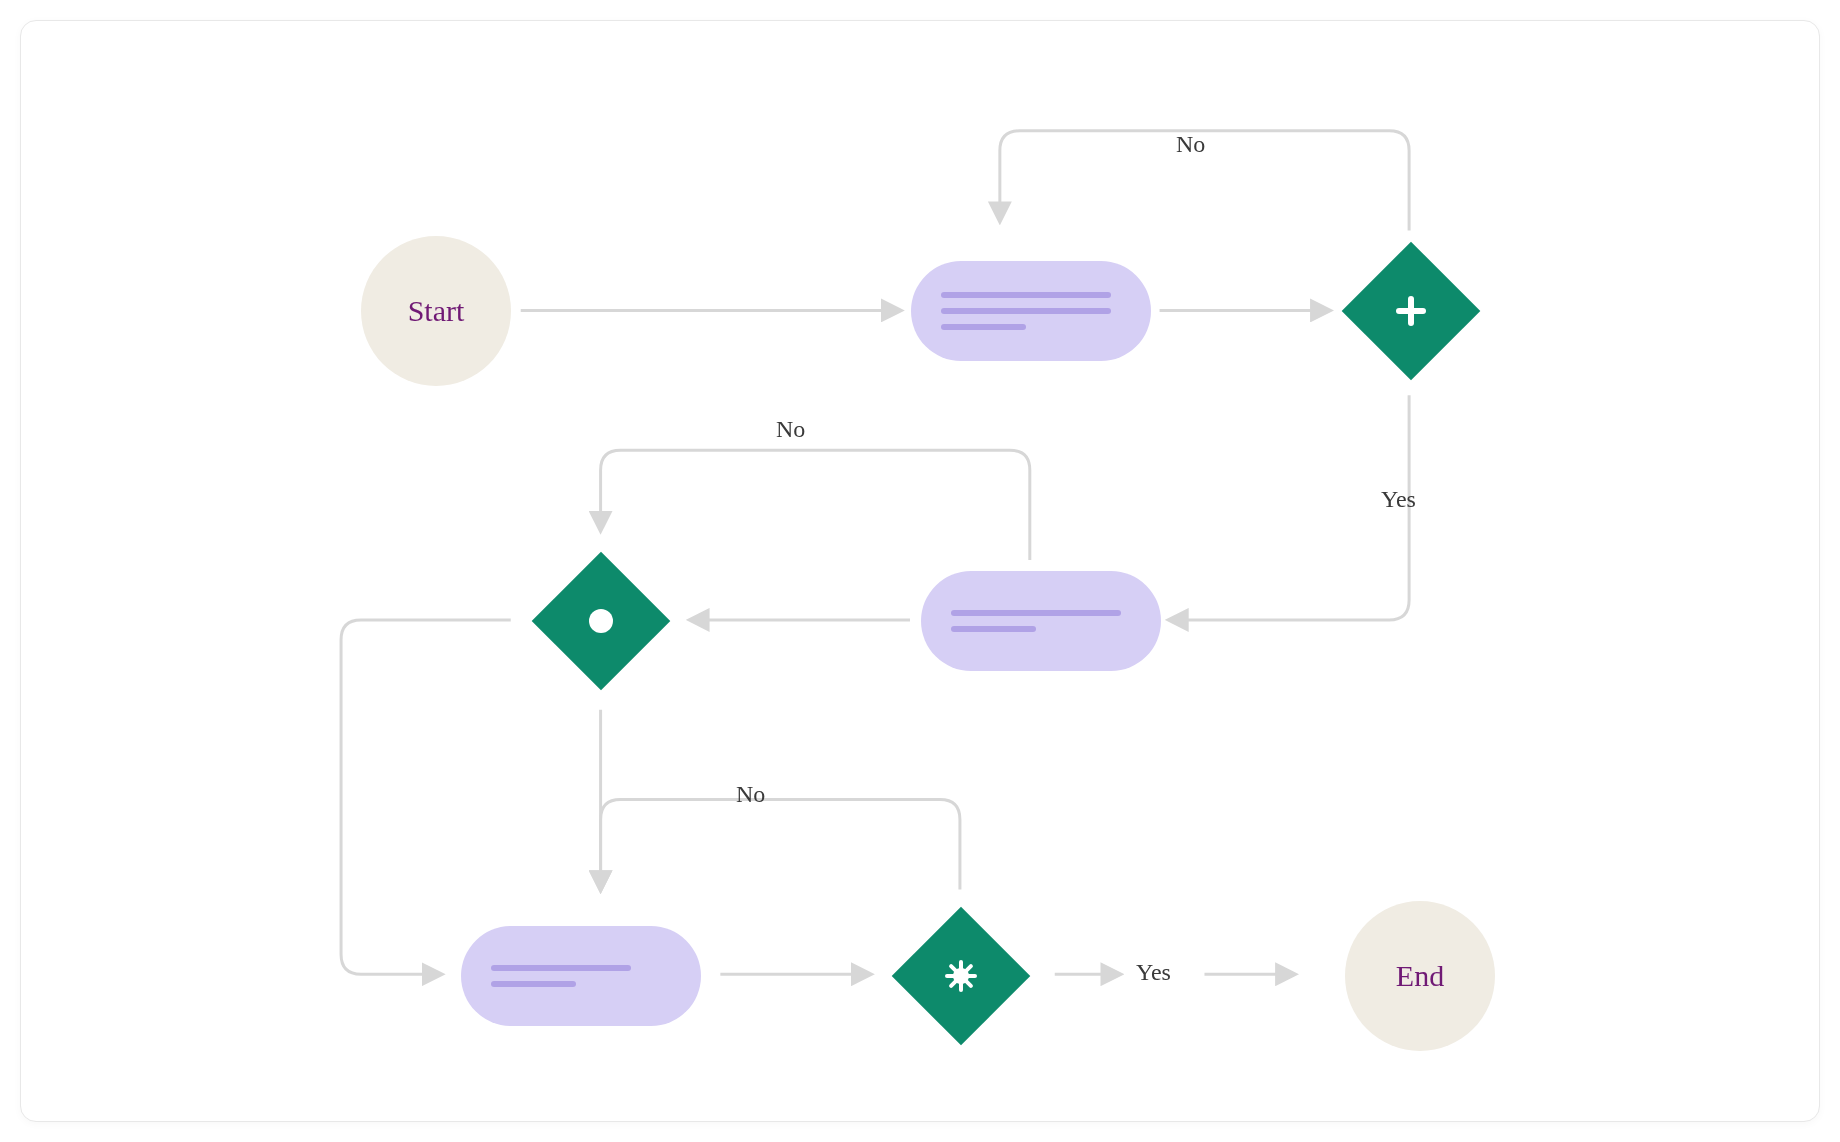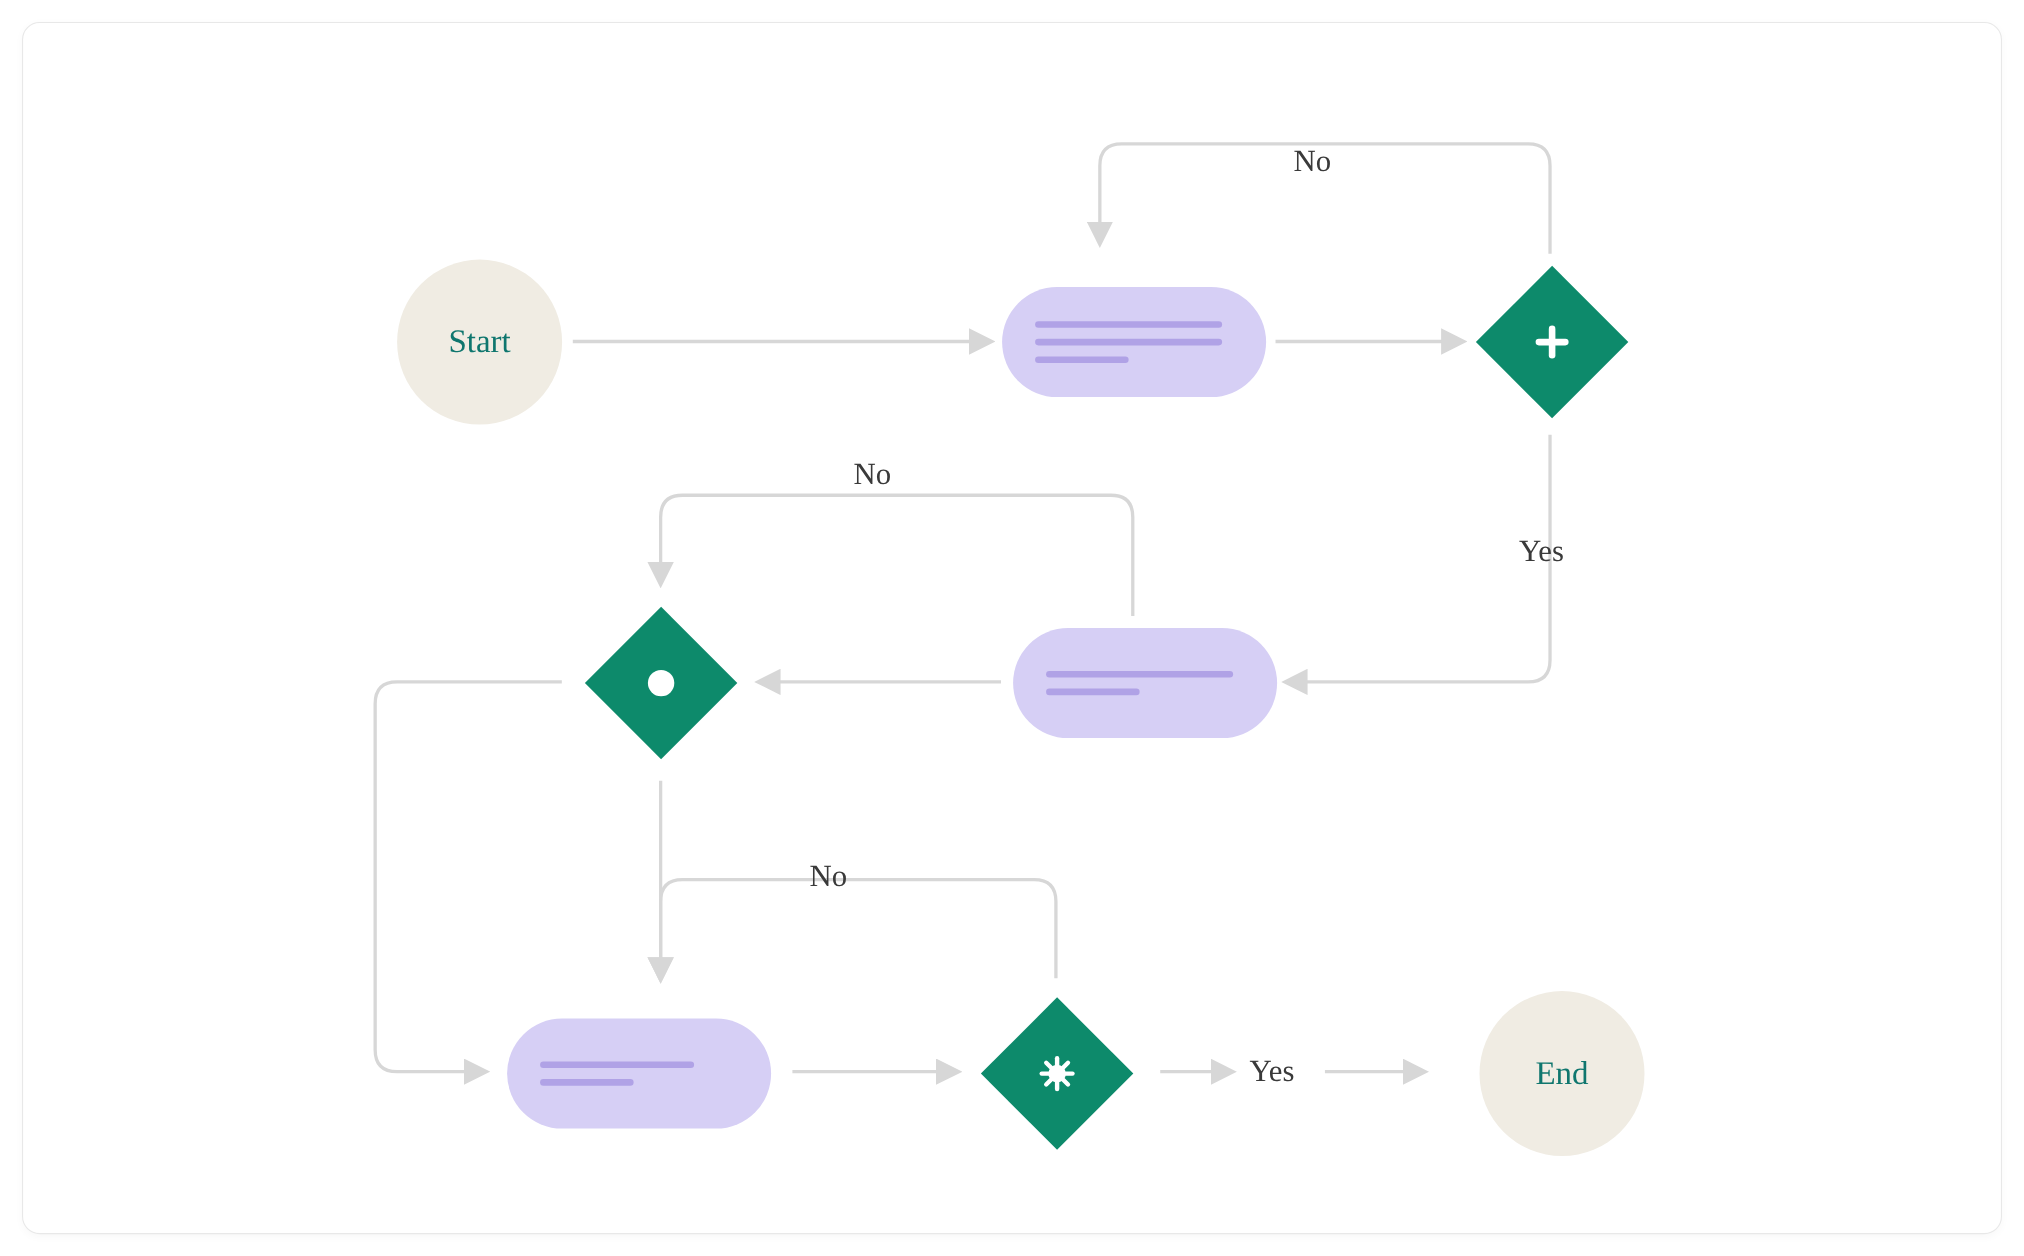--- a/index.html
+++ b/index.html
@@ -23,21 +23,21 @@
       position: absolute;
       display: flex;
       align-items: center;
       justify-content: center;
     }
     .terminal {
       width: 150px;
       height: 150px;
       border-radius: 50%;
       background: #f0ece3;
-      color: #0f766e;
+      color: #701a75;
       font-size: 30px;
     }
     .process {
       width: 240px;
       height: 100px;
       border-radius: 50px;
       background: #d6cff5;
       padding: 22px 30px;
       flex-direction: column;
       align-items: flex-start;
@@ -67,21 +67,21 @@
     }
     .decision-inner {
       transform: rotate(-45deg);
       color: #ffffff;
       display: flex;
       align-items: center;
       justify-content: center;
     }
     .edge-label {
       position: absolute;
-      font-size: 28px;
+      font-size: 24px;
       color: #3a3a3a;
       background: transparent;
     }
     svg.edges {
       position: absolute;
       top: 0;
       left: 0;
       width: 100%;
       height: 100%;
       pointer-events: none;

